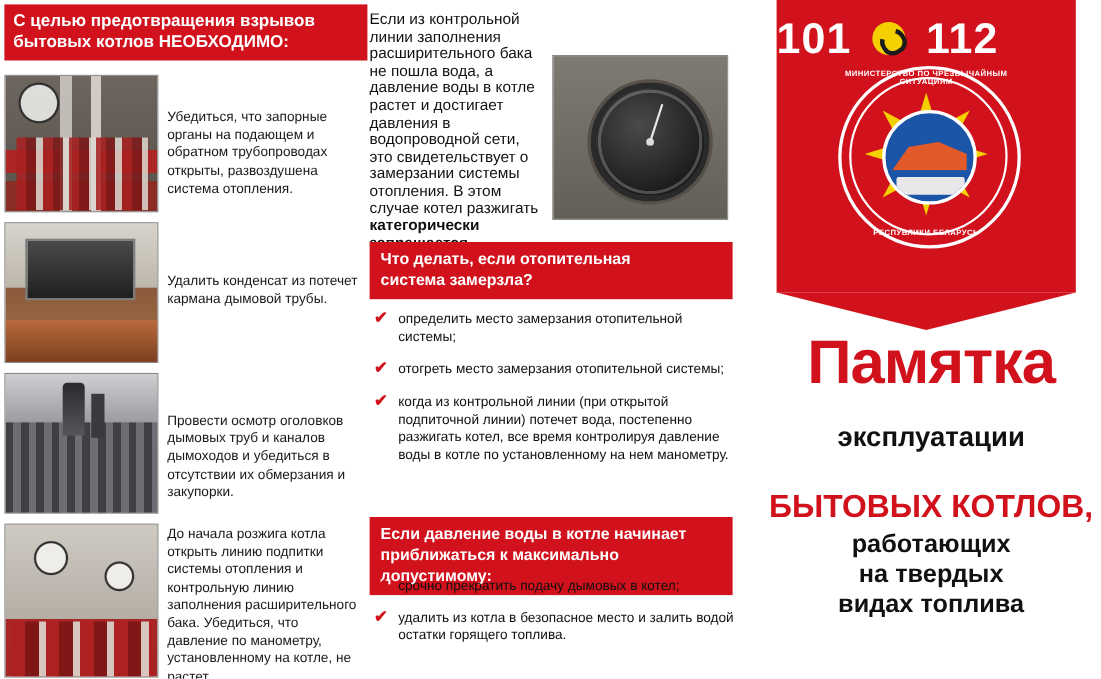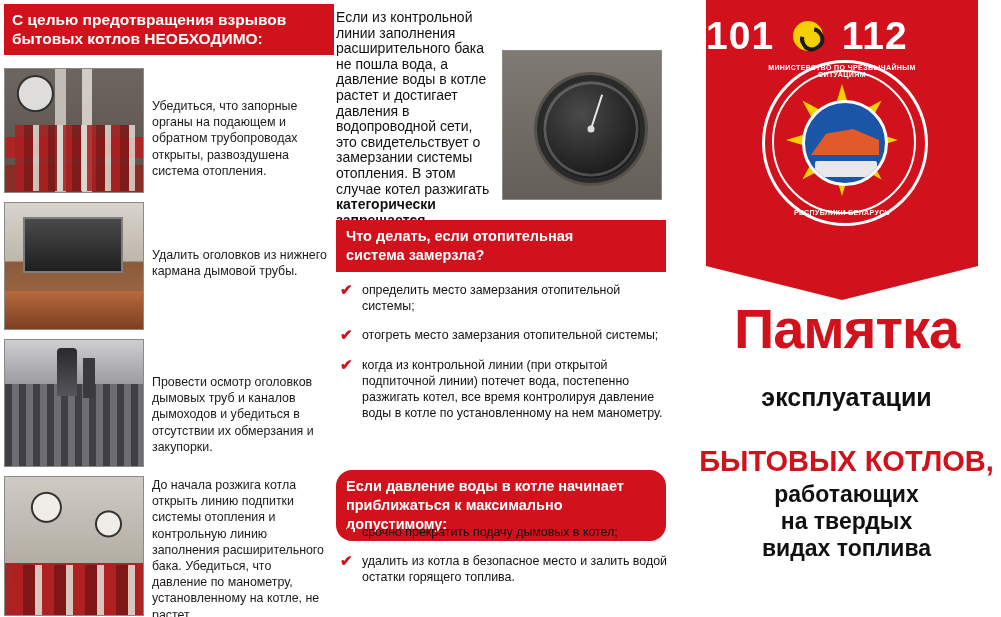--- a/index.html
+++ b/index.html
@@ -140,21 +140,21 @@
     background:
       radial-gradient(circle, rgba(0,0,0,0) 64%, rgba(255,255,255,.22) 65%, rgba(255,255,255,.22) 68%, rgba(0,0,0,0) 69%);
   }
 
   .hdr-red{
     position:absolute;background:#d1111b;color:#fff;
     font-size:14.5px;line-height:19px;font-weight:bold;text-align:left;
     box-sizing:border-box;padding:7px 10px;
   }
   .hdr-1{left:0;top:216px;width:330px;}
-  .hdr-2{left:0;top:466px;width:330px;border-radius:16px;}
+  .hdr-2{left:0;top:466px;width:330px;}
 
   .check-list{position:absolute;left:0;width:334px;font-size:12.4px;line-height:16.2px;}
   .cl-1{top:278px;}
   .cl-2{top:520px;}
   .cl-item{position:relative;padding-left:26px;margin-bottom:13px;}
   .cl-item .tick{
     position:absolute;left:4px;top:0px;color:#d1111b;font-size:15px;font-weight:bold;
   }
 
   
@@ -246,21 +246,21 @@
 
     <div class="banner-red">
       <span>С целью предотвращения взрывов</span>
       <span class="l2">бытовых котлов НЕОБХОДИМО:</span>
     </div>
 
     <div class="photo ph1"></div>
     <div class="cap cap1">Убедиться, что запорные органы на подающем и обратном трубопроводах открыты, развоздушена система отопления.</div>
 
     <div class="photo ph2"></div>
-    <div class="cap cap2">Удалить оголовков из нижнего кармана дымовой трубы.</div>
+    <div class="cap cap2">Удалить конденсат из потечет кармана дымовой трубы.</div>
 
     <div class="photo ph3"></div>
     <div class="cap cap3">Провести осмотр оголовков дымовых труб и каналов дымоходов и убедиться в отсутствии их обмерзания и закупорки.</div>
 
     <div class="photo ph4"></div>
     <div class="cap cap4">До начала розжига котла открыть линию подпитки системы отопления и контрольную линию заполнения расширительного бака.  Убедиться, что давление по манометру, установленному на котле, не растет.</div>
   </div>
 
   <div class="col-mid">
 

